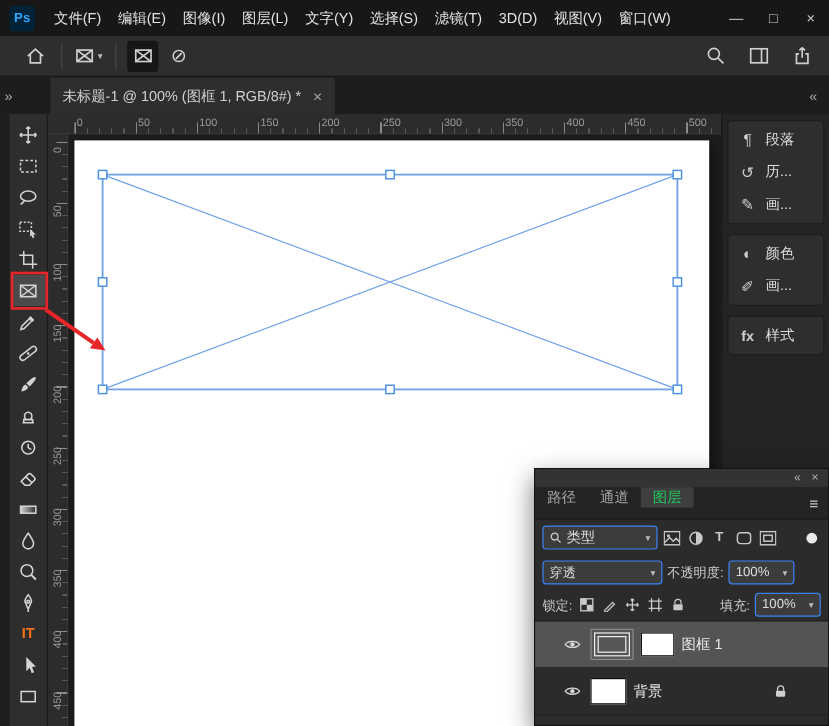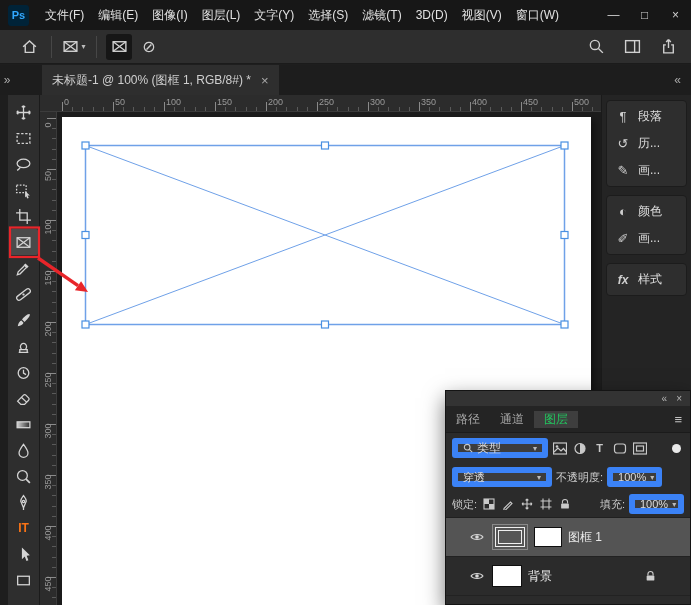--- a/index.html
+++ b/index.html
@@ -53,33 +53,33 @@
   
   .canvas{position:absolute;left:57px;top:112px;width:544px;height:493px;background:#1d1d1d;}
   .page{position:absolute;left:5px;top:5px;width:529px;height:488px;background:#ffffff;box-shadow:3px 3px 8px rgba(0,0,0,.45);}
   .frame-svg{position:absolute;left:0;top:0;width:544px;height:493px;}
   
   .right-strip{position:absolute;left:601px;top:95px;width:90px;height:510px;background:#242424;border-left:1px solid #1a1a1a;
                padding:5px 4px;box-sizing:border-box;z-index:10;}
   .pgroup{background:#2e2e2e;border:1px solid #1c1c1c;border-radius:4px;margin-bottom:8px;padding:2px 0;}
   .prow{display:flex;align-items:center;gap:7px;height:27px;padding:0 8px;color:#dedede;font-size:12px;}
   .picon{width:16px;text-align:center;color:#cfcfcf;font-size:13px;}
-  .picon-fx{font-style:italic;font-weight:bold;font-size:12px;}
+  .picon-fx{font-weight:bold;font-size:12px;}
   
   .annotation{position:absolute;left:0;top:0;width:691px;height:605px;pointer-events:none;z-index:50;}
   
   .layers-panel{position:absolute;left:445px;top:390px;width:246px;height:215px;background:#2b2b2b;border:1px solid #141414;
                 box-shadow:0 8px 20px rgba(0,0,0,.55);box-sizing:border-box;z-index:40;font-size:12px;}
   .lp-minihead{height:15px;background:#333333;display:flex;justify-content:flex-end;align-items:center;gap:9px;padding:0 8px;color:#b5b5b5;font-size:10px;}
-  .lp-tabs{height:26px;background:#242424;display:flex;align-items:center;border-bottom:1px solid #1b1b1b;}
+  .lp-tabs{height:26px;background:#242424;display:flex;align-items:flex-start;border-bottom:1px solid #1b1b1b;}
   .lp-tab{padding:0 10px;display:flex;align-items:center;color:#a6a6a6;}
   .lp-tab.active{background:#3e3e3e;color:#22c55e;}
   .lp-menu{margin-left:auto;align-self:center;margin-right:8px;color:#c0c0c0;font-size:13px;}
   .lp-filter{height:30px;display:flex;align-items:center;padding:0 6px;gap:3px;}
-  .combo{height:20px;background:#3c3c3c;border:6px solid #3b82f6;border-radius:3px;display:flex;align-items:center;
+  .combo{height:20px;background:#3c3c3c;border:1px solid #3b82f6;border-radius:3px;display:flex;align-items:center;
          padding:0 5px;gap:4px;color:#dcdcdc;box-sizing:border-box;}
   .combo .dd{margin-left:auto;}
   .kind-combo{width:96px;}
   .f-ic{width:17px;height:18px;display:flex;align-items:center;justify-content:center;color:#c9c9c9;font-size:11px;font-weight:bold;}
   .f-ic svg{width:14px;height:13px;stroke:#c9c9c9;fill:none;stroke-width:1.2;}
   .f-ic svg .f{fill:#c9c9c9;stroke:none;}
   .switch{width:9px;height:9px;border-radius:50%;background:#e9e9e9;margin-left:auto;margin-right:3px;}
   .lp-blend{height:28px;display:flex;align-items:center;padding:0 6px;gap:4px;color:#cccccc;font-size:11px;}
   .blend-combo{width:100px;font-size:11px;}
   .num-combo{width:55px;font-size:11px;}

